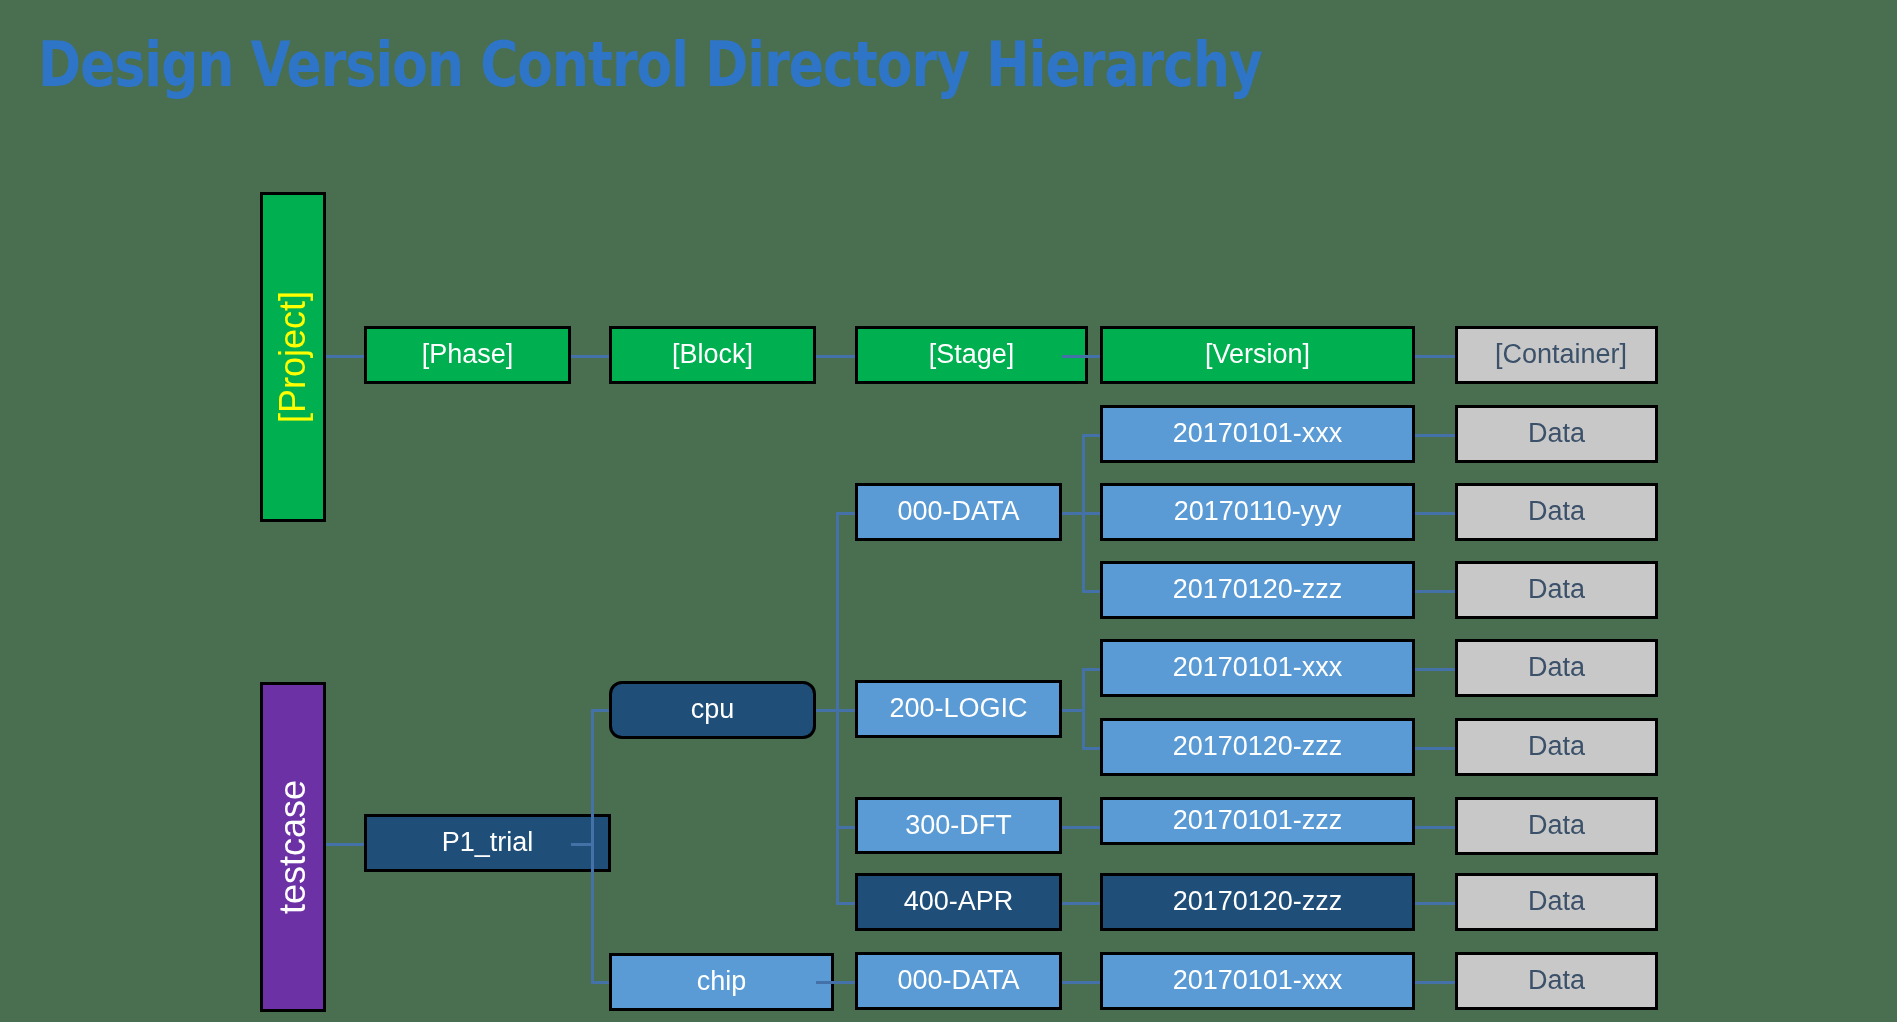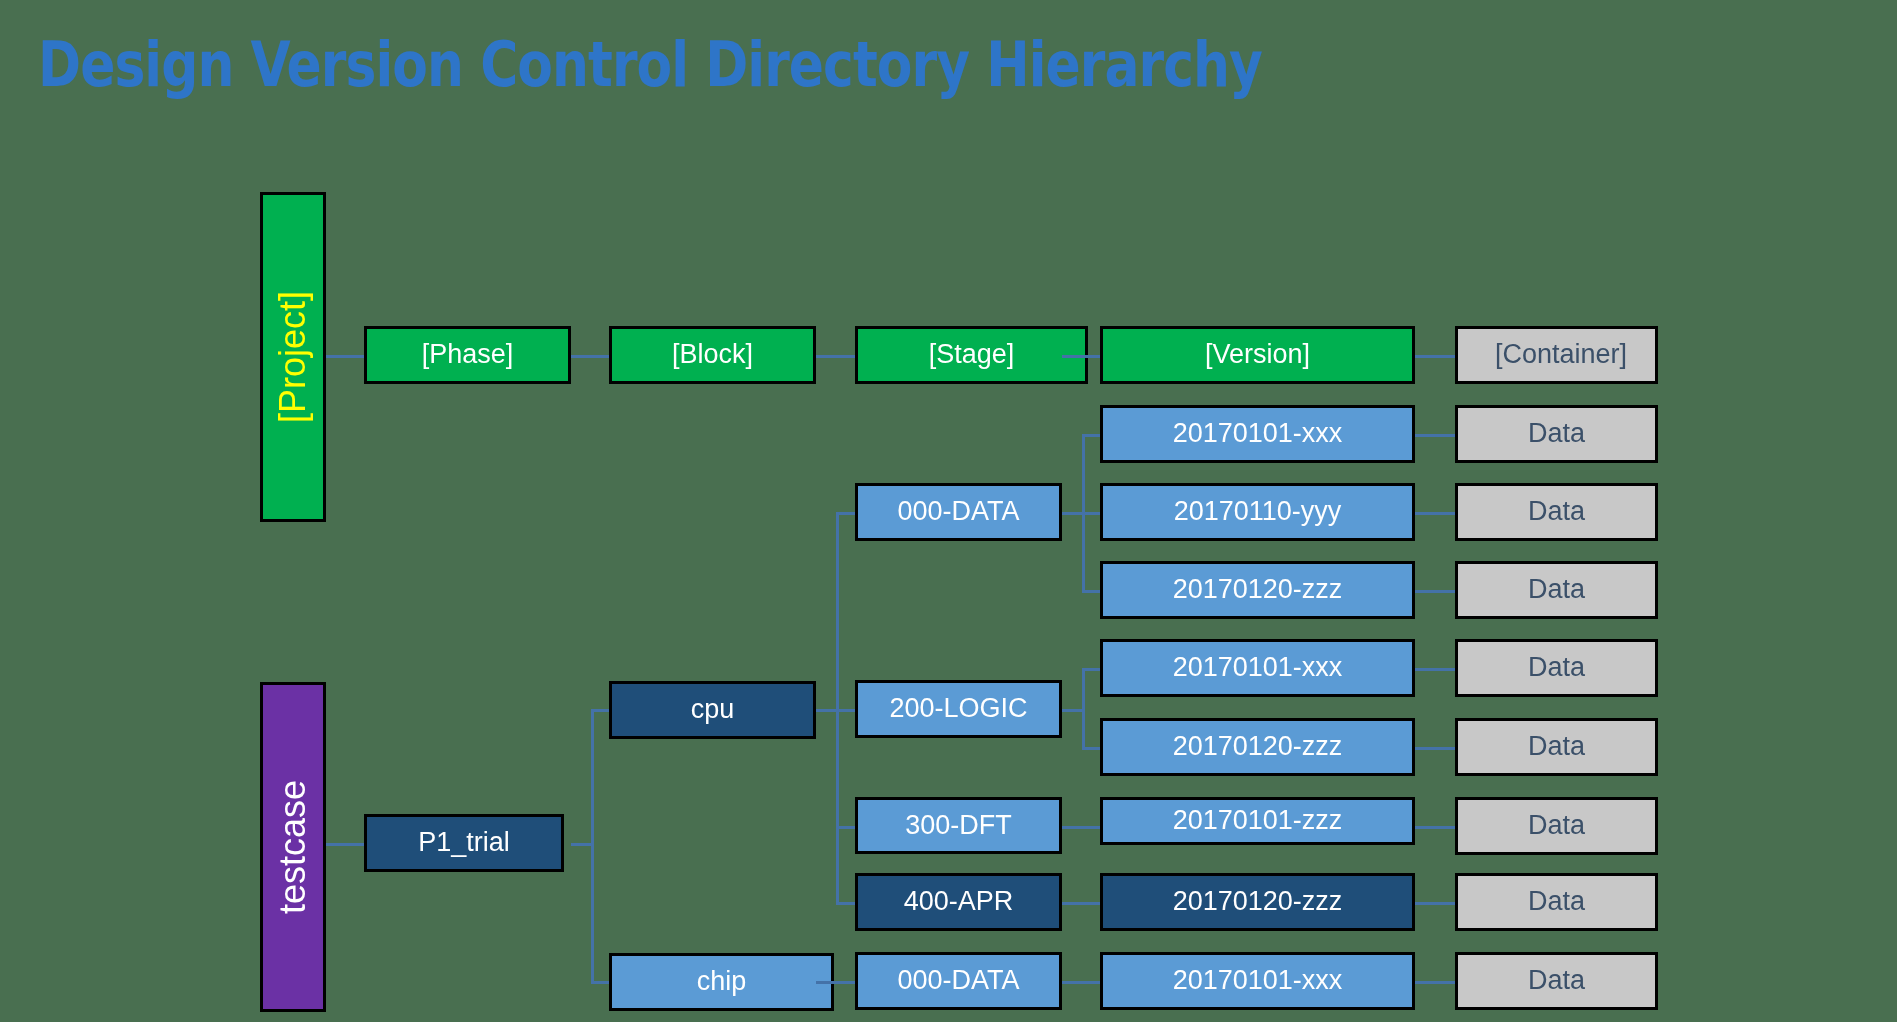--- a/index.html
+++ b/index.html
@@ -101,30 +101,30 @@
   <div class="node gray" style="left:1455px;top:326px;width:203px;height:58px;padding-left:9px;">
     <span>[Container]</span>
   </div>
 
   <div class="node purple vert" style="left:260px;top:682px;width:66px;height:330px;">
     <span>testcase</span>
   </div>
 
   <div class="conn h" style="left:326px;top:843px;width:38px;"></div>
 
-  <div class="node navy" style="left:364px;top:814px;width:200px;height:58px;">
+  <div class="node navy" style="left:364px;top:814px;width:247px;height:58px;">
     <span>P1_trial</span>
   </div>
 
   <div class="conn h" style="left:571px;top:843px;width:20px;"></div>
   <div class="conn v" style="left:591px;top:709px;height:275px;"></div>
   <div class="conn h" style="left:591px;top:709px;width:18px;"></div>
   <div class="conn h" style="left:591px;top:981px;width:18px;"></div>
 
-  <div class="node navy" style="left:609px;top:681px;width:207px;height:58px;">
+  <div class="node navy" style="left:609px;top:681px;width:207px;height:58px;border-radius:13px;">
     <span>cpu</span>
   </div>
 
   <div class="node blue" style="left:609px;top:953px;width:225px;height:58px;">
     <span>chip</span>
   </div>
 
   <div class="conn h" style="left:816px;top:709px;width:20px;"></div>
   <div class="conn v" style="left:836px;top:512px;height:390px;"></div>
   <div class="conn h" style="left:836px;top:512px;width:19px;"></div>

